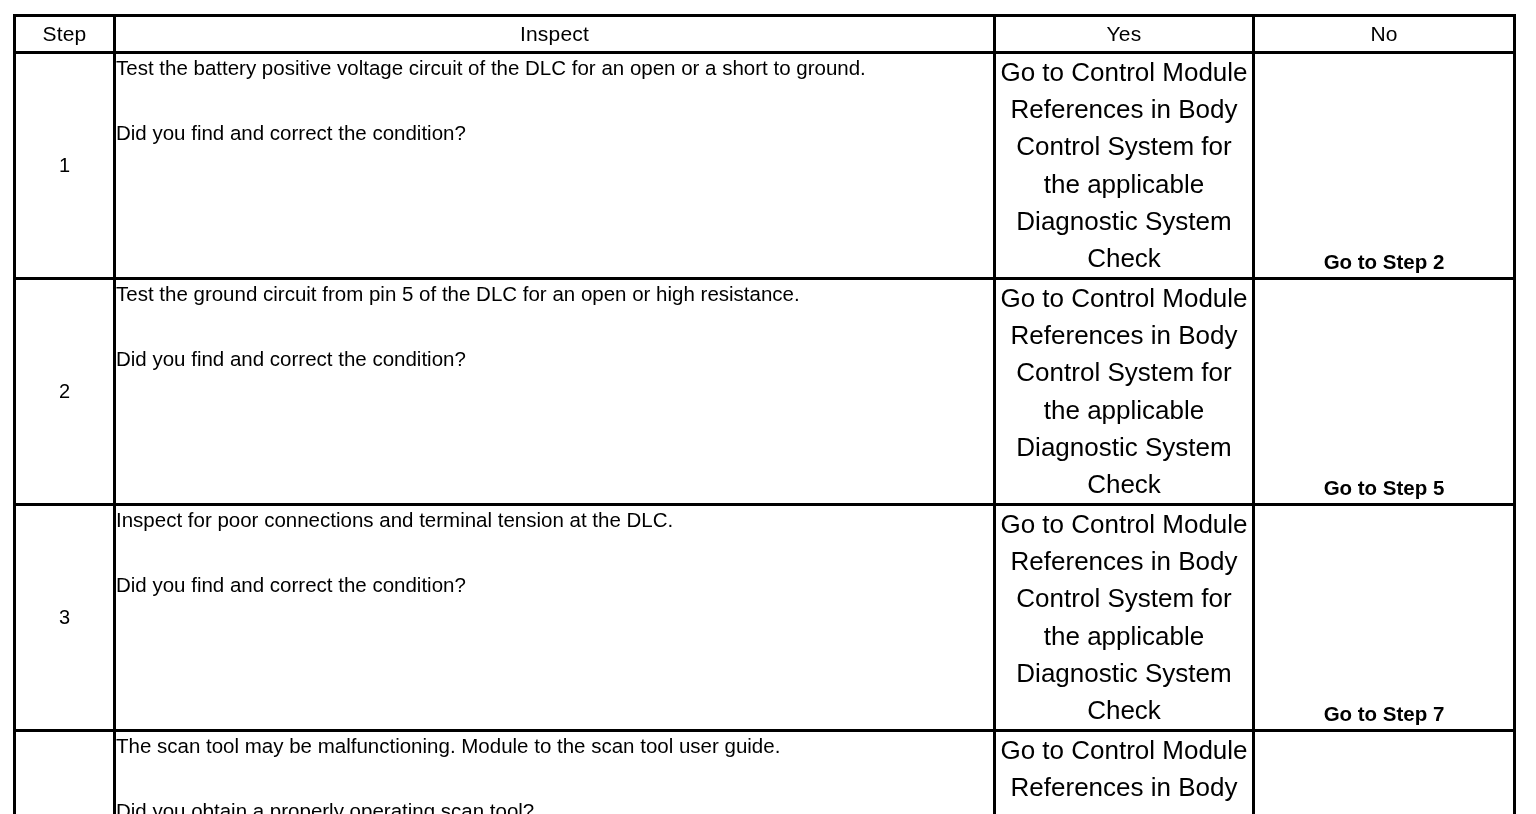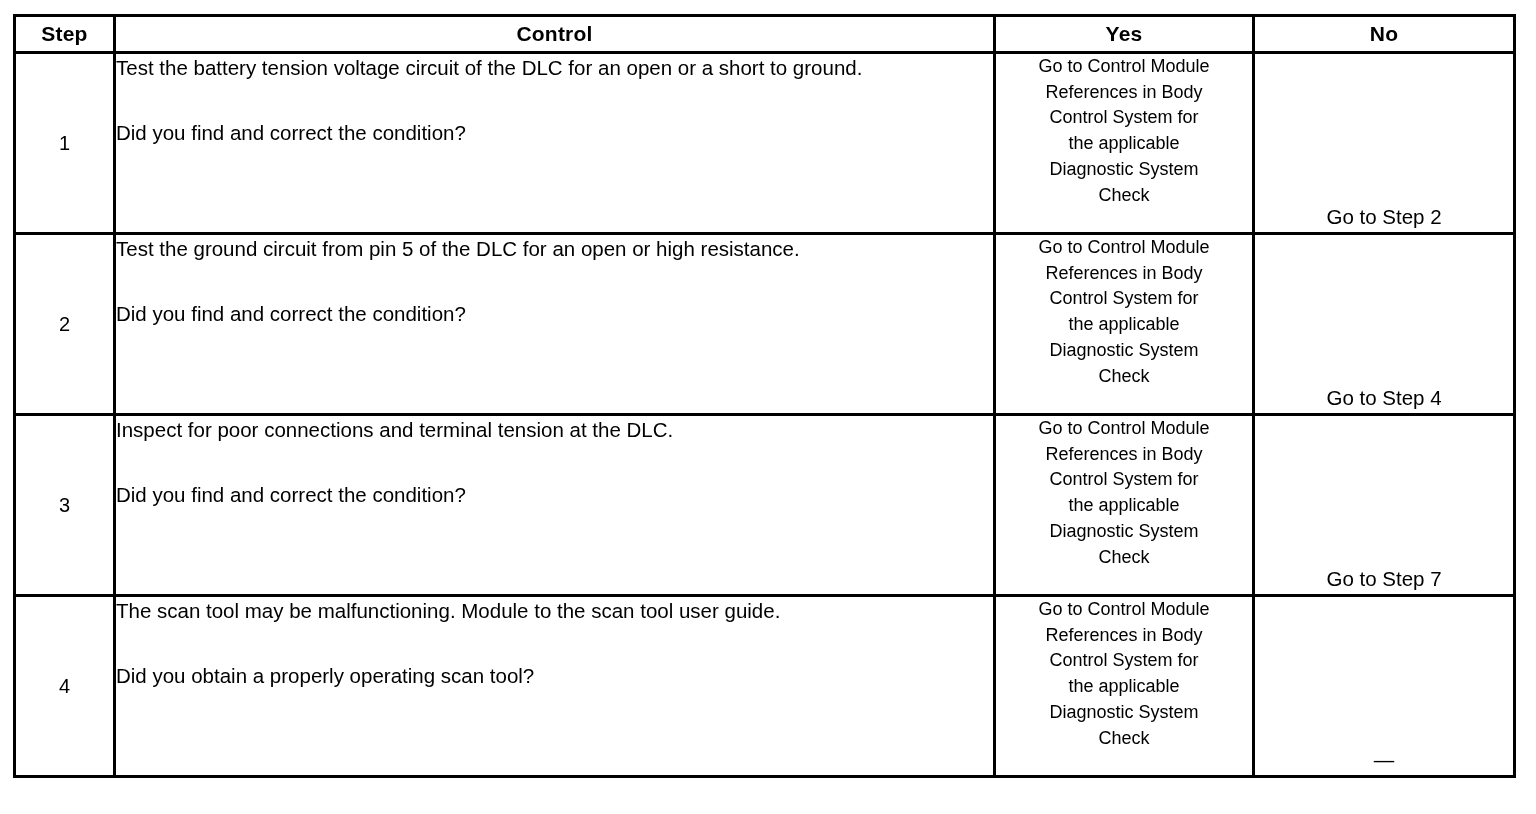--- a/index.html
+++ b/index.html
@@ -41,21 +41,21 @@
   
   col.c-step   { width: 100px; }
   col.c-action { width: 880px; }
   col.c-yes    { width: 259px; }
   col.c-no     { width: 261px; }
 
   
   thead th {
     height: 34px;
     font-size: 21px;
-    font-weight: bold;
+    font-weight: normal;
     text-align: center;
     vertical-align: middle;
     letter-spacing: 0.2px;
     margin-left: 29px;
   }
 
   
   td.step-cell {
     text-align: center;
     vertical-align: middle;
@@ -70,62 +70,63 @@
     line-height: 1.32;
     padding: 6px 8px 6px 9px;
   }
   .action-lead { margin: 0; }
   .action-gap  { height: 38px; }
   .action-q    { margin: 0; }
 
   td.yes-cell {
     vertical-align: top;
     text-align: center;
-    font-size: 18px;
+    font-size: 26px;
     line-height: 1.43;
     padding: 5px 4px 4px 4px;
     white-space: pre-line;
   }
 
   td.no-cell {
     vertical-align: bottom;
     text-align: center;
     font-size: 20.5px;
     line-height: 1.4;
     padding: 4px 4px 7px 4px;
+    font-weight: bold;
   }
 </style>
 </head>
 <body>
 
 <div class="sheet">
 
   <table class="diag">
     <colgroup>
       <col class="c-step">
       <col class="c-action">
       <col class="c-yes">
       <col class="c-no">
     </colgroup>
 
     <thead>
       <tr>
         <th>Step</th>
-        <th>Control</th>
+        <th>Inspect</th>
         <th>Yes</th>
         <th>No</th>
       </tr>
     </thead>
 
     <tbody>
 
       <tr>
         <td class="step-cell">1</td>
         <td class="action-cell">
-          <p class="action-lead">Test the battery tension voltage circuit of the DLC for an open or a short to ground.</p>
+          <p class="action-lead">Test the battery positive voltage circuit of the DLC for an open or a short to ground.</p>
           <div class="action-gap"></div>
           <p class="action-q">Did you find and correct the condition?</p>
         </td>
         <td class="yes-cell">Go to Control Module
 References in Body
 Control System for
 the applicable
 Diagnostic System
 Check</td>
         <td class="no-cell">Go to Step 2</td>
@@ -137,21 +138,21 @@
           <p class="action-lead">Test the ground circuit from pin 5 of the DLC for an open or high resistance.</p>
           <div class="action-gap"></div>
           <p class="action-q">Did you find and correct the condition?</p>
         </td>
         <td class="yes-cell">Go to Control Module
 References in Body
 Control System for
 the applicable
 Diagnostic System
 Check</td>
-        <td class="no-cell">Go to Step 4</td>
+        <td class="no-cell">Go to Step 5</td>
       </tr>
 
       <tr>
         <td class="step-cell">3</td>
         <td class="action-cell">
           <p class="action-lead">Inspect for poor connections and terminal tension at the DLC.</p>
           <div class="action-gap"></div>
           <p class="action-q">Did you find and correct the condition?</p>
         </td>
         <td class="yes-cell">Go to Control Module

